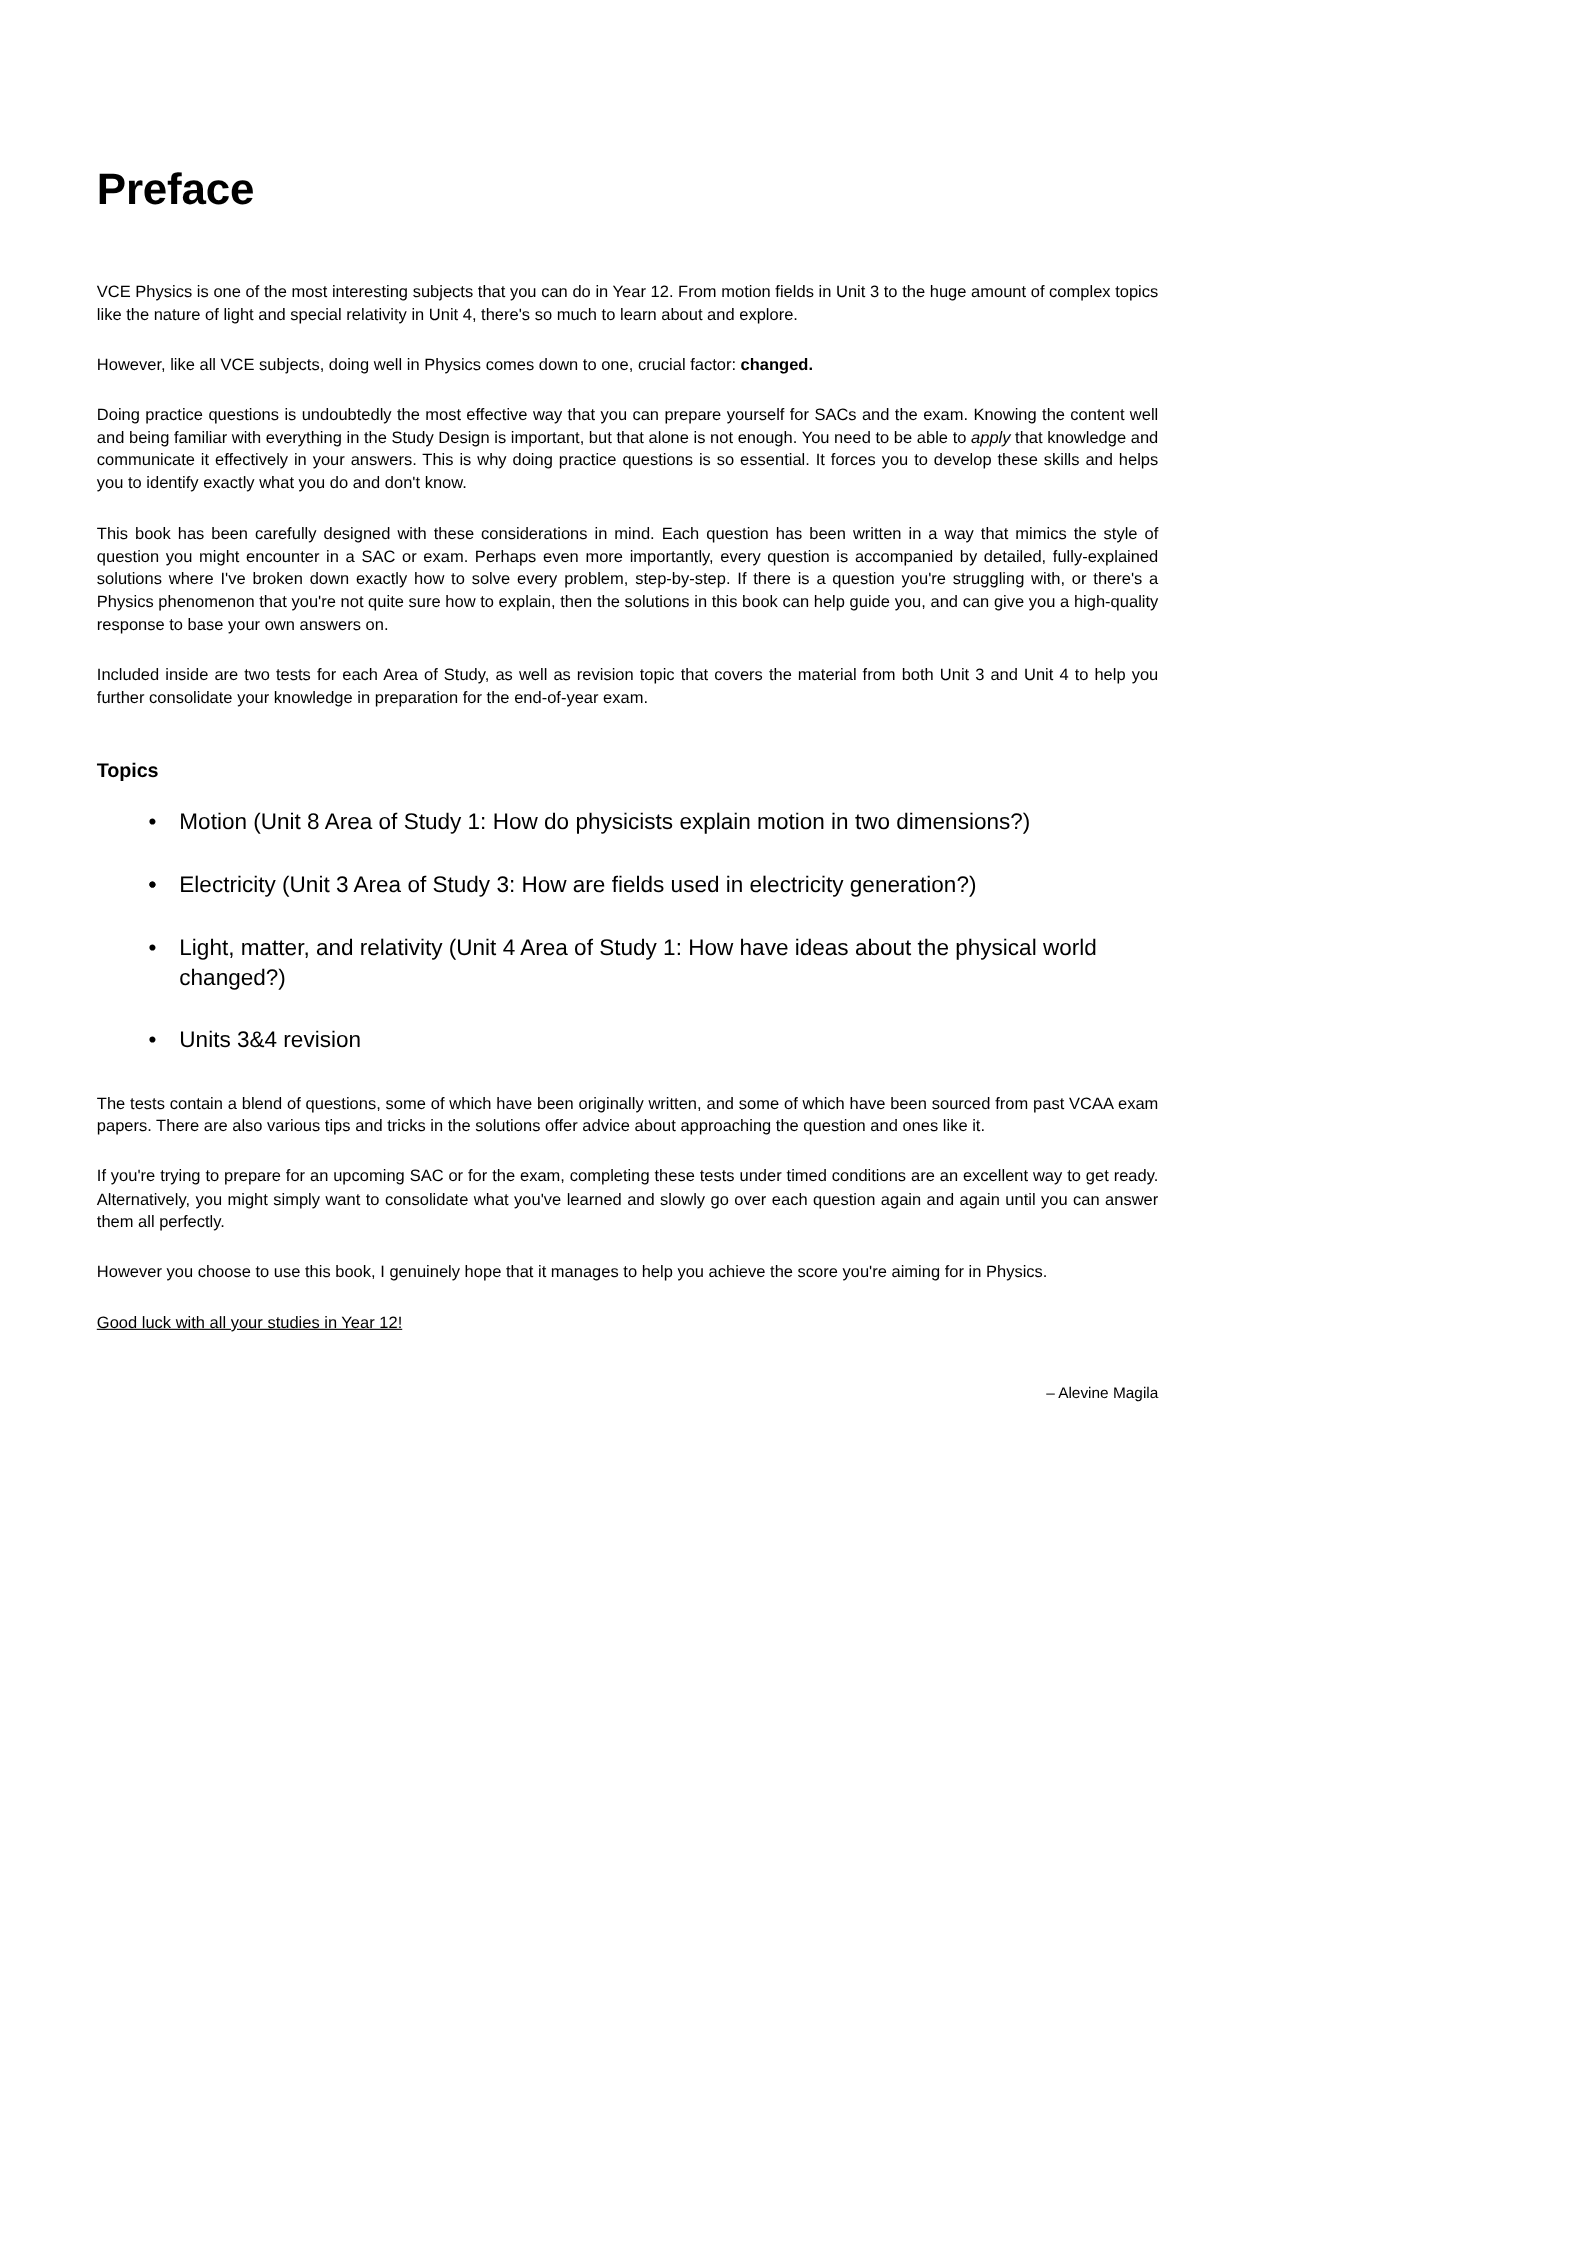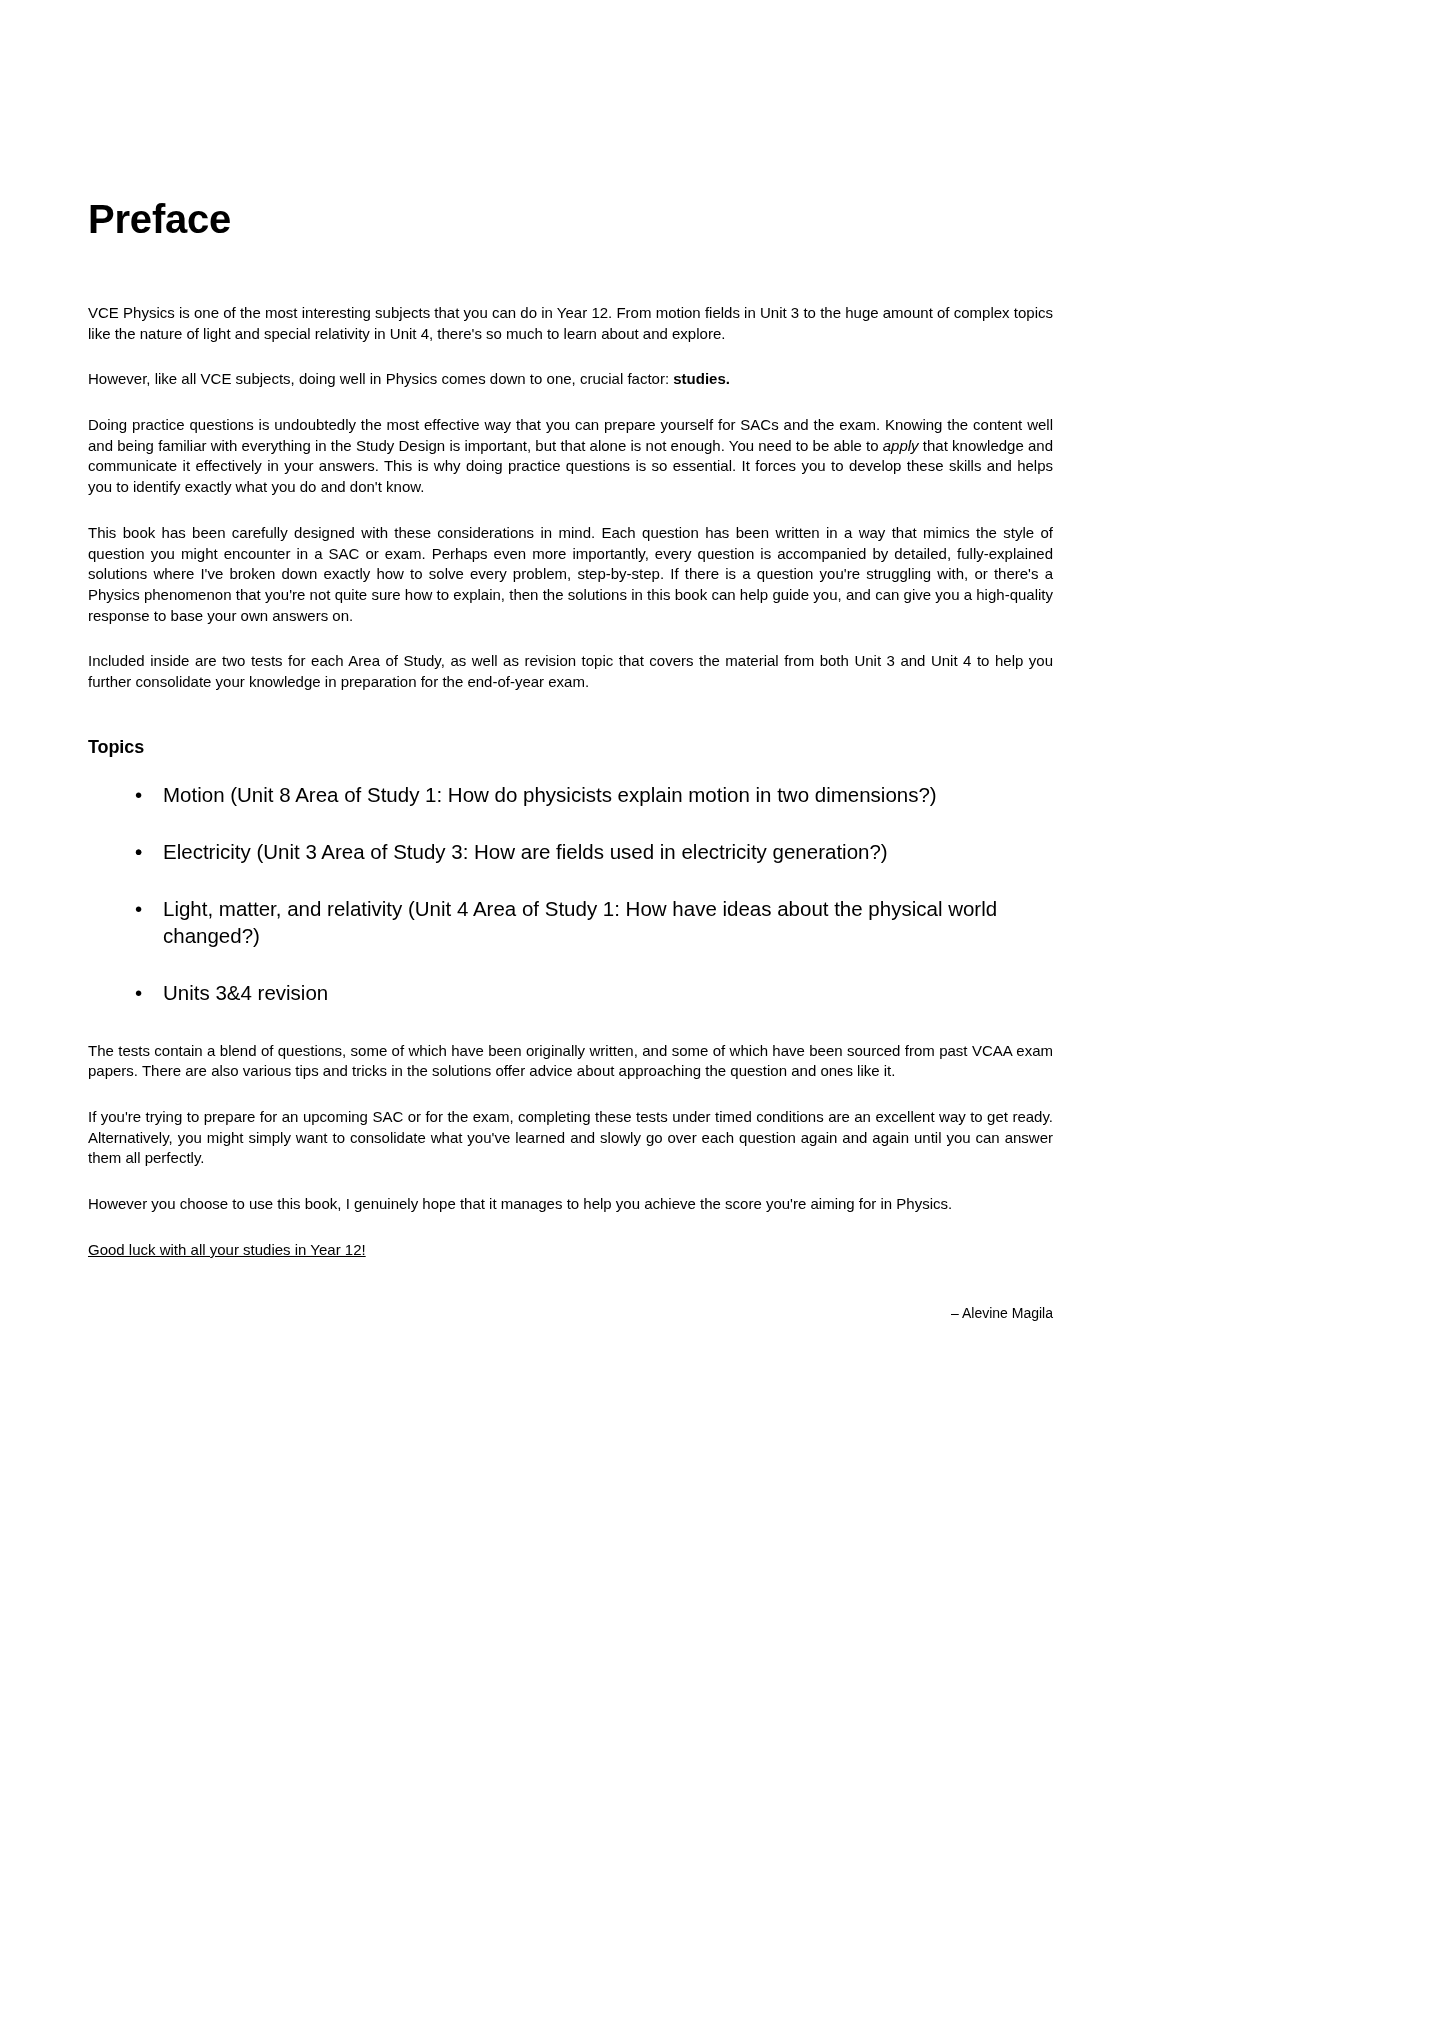--- a/index.html
+++ b/index.html
@@ -14,21 +14,20 @@
     color: #000000;
     -webkit-font-smoothing: antialiased;
   }
   .page {
     position: relative;
     width: 1445px;
     height: 1480px;
     background: #ffffff;
     box-sizing: border-box;
     padding: 150px 107px 0 88px;
-    margin-top: 47px;
   }
   .content {
     width: 965px;
   }
 
   h1.page-title {
     font-size: 40px;
     font-weight: bold;
     letter-spacing: -0.2px;
     margin: 0 0 62px 0;
@@ -90,21 +89,21 @@
 </head>
 <body>
 
 <div class="page">
   <div class="content">
 
     <h1 class="page-title">Preface</h1>
 
     <p class="body-text"><span>VCE Physics is one of the most interesting subjects that you can do in Year 12.  From motion fields in Unit 3 to the huge amount of complex topics like the nature of light and special relativity in Unit 4, there's so much to learn about and explore.</span></p>
 
-    <p class="body-text"><span>However, like all VCE subjects, doing well in Physics comes down to one, crucial factor: </span><b class="strong">studies.</b></p>
+    <p class="body-text"><span>However, like all VCE subjects, doing well in Physics comes down to one, crucial factor: </span><b class="strong">changed.</b></p>
 
     <p class="body-text"><span>Doing practice questions is undoubtedly the most effective way that you can prepare yourself for SACs and the exam. Knowing the content well and being familiar with everything in the Study Design is important, but that alone is not enough. You need to be able to </span><i class="em">apply</i><span> that knowledge and communicate it effectively in your answers. This is why doing practice questions is so essential. It forces you to develop these skills and helps you to identify exactly what you do and don't know.</span></p>
 
     <p class="body-text">This book has been carefully designed with these considerations in mind.  Each question has been written in a way that mimics the style of question you might encounter in a SAC or exam. Perhaps even more importantly, every question is accompanied by detailed, fully-explained solutions where I've broken down exactly how to solve every problem, step-by-step.  If there is a question you're struggling with, or there's a Physics phenomenon that you're not quite sure how to explain, then the solutions in this book can help guide you, and can give you a high-quality response to base your own answers on.</p>
 
     <p class="body-text">Included inside are two tests for each Area of Study, as well as revision topic that covers the material from both Unit 3 and Unit 4 to help you further consolidate your knowledge in preparation for the end-of-year exam.</p>
 
     <h2 class="section-title">Topics</h2>
 
     <ul class="topics-list">

